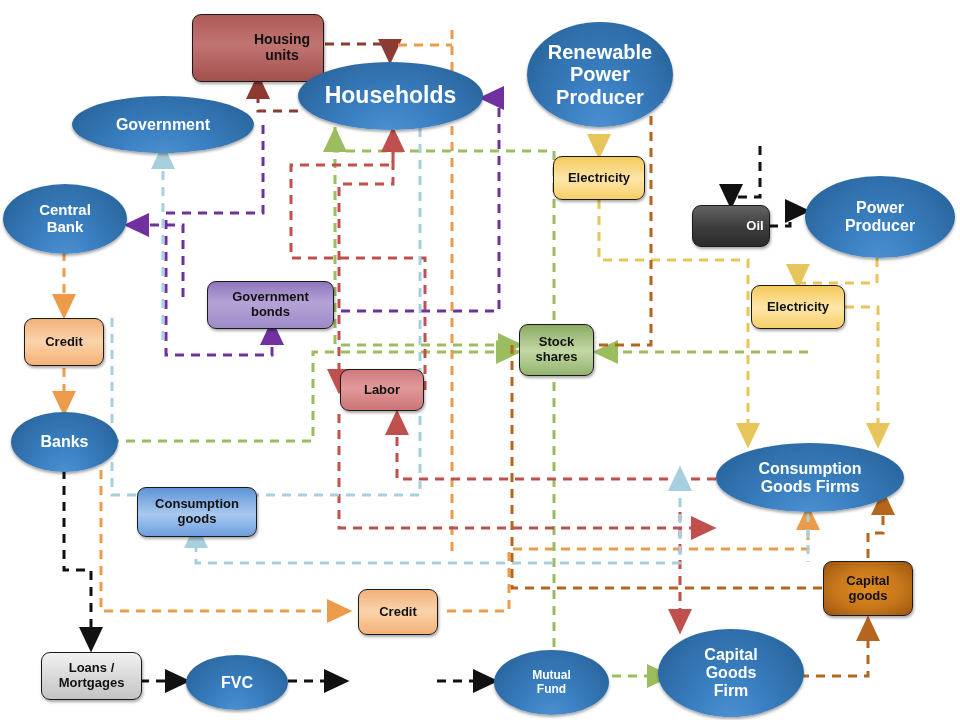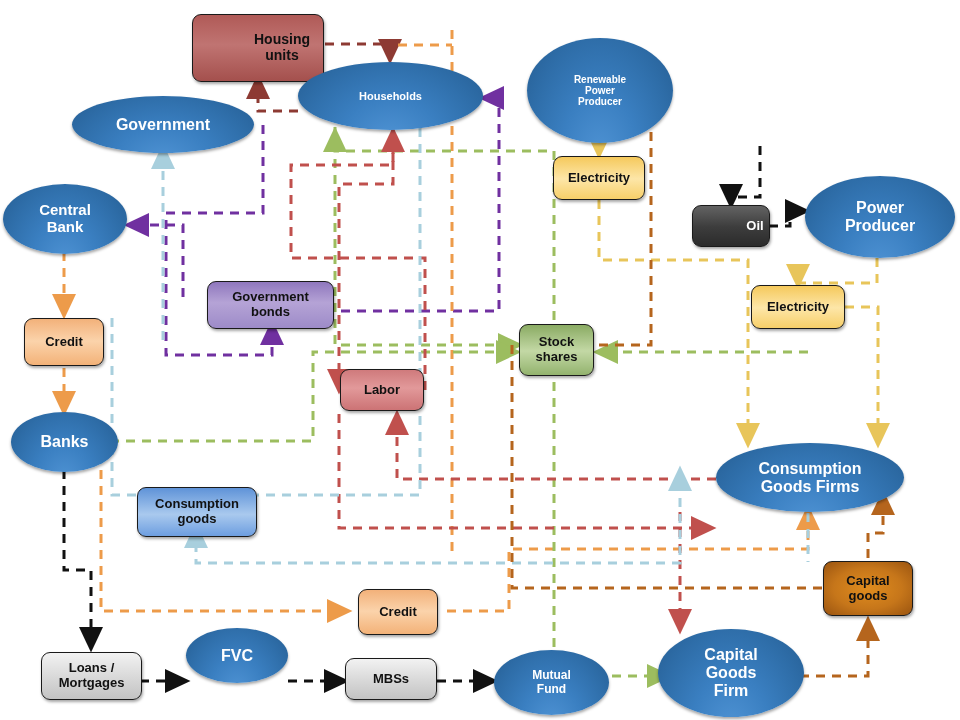--- a/index.html
+++ b/index.html
@@ -115,29 +115,29 @@
     <path class="e br" d="M800,676 L868,676 L868,620" marker-end="url(#a-brown)"></path>
     <path class="e br" d="M868,558 L868,533 L883,533 L883,494" marker-end="url(#a-brown)"></path>
     <path class="e br" d="M822,588 L512,588 L512,345 L651,345 L651,82" marker-end="url(#a-brown)"></path>
 
   </svg>
 
   <div class="node rect r-housing" style="left:192px;top:14px;width:132px;height:68px;font-size:14px;padding-left:48px;">
     <span>Housing units</span>
   </div>
 
-  <div class="node ellipse" style="left:298px;top:62px;width:185px;height:68px;font-size:11px;">
+  <div class="node ellipse" style="left:298px;top:62px;width:185px;height:68px;font-size:23px;">
     <span>Households</span>
   </div>
 
   <div class="node ellipse" style="left:72px;top:96px;width:182px;height:57px;font-size:16px;">
     <span>Government</span>
   </div>
 
-  <div class="node ellipse" style="left:527px;top:38px;width:146px;height:105px;font-size:10px;white-space:pre-line;">
+  <div class="node ellipse" style="left:527px;top:22px;width:146px;height:105px;font-size:20px;white-space:pre-line;">
     <span>Renewable
 Power
 Producer</span>
   </div>
 
 
   <div class="node ellipse" style="left:805px;top:176px;width:150px;height:82px;font-size:16px;white-space:pre-line;">
     <span>Power
 Producer</span>
   </div>
@@ -155,21 +155,21 @@
     <span>Consumption
 Goods Firms</span>
   </div>
 
   <div class="node ellipse" style="left:658px;top:629px;width:146px;height:88px;font-size:16px;white-space:pre-line;">
     <span>Capital
 Goods
 Firm</span>
   </div>
 
-  <div class="node ellipse" style="left:186px;top:628px;width:102px;height:55px;font-size:16px;">
+  <div class="node ellipse" style="left:186px;top:655px;width:102px;height:55px;font-size:16px;">
     <span>FVC</span>
   </div>
 
   <div class="node ellipse" style="left:494px;top:650px;width:115px;height:65px;font-size:12px;white-space:pre-line;">
     <span>Mutual
 Fund</span>
   </div>
 
   <div class="node rect r-elec" style="left:553px;top:156px;width:92px;height:44px;font-size:13px;">
     <span>Electricity</span>
@@ -213,17 +213,14 @@
   <div class="node rect r-capgoods" style="left:823px;top:561px;width:90px;height:55px;font-size:13px;white-space:pre-line;">
     <span>Capital
 goods</span>
   </div>
 
   <div class="node rect r-grey" style="left:41px;top:652px;width:101px;height:48px;font-size:13px;white-space:pre-line;">
     <span>Loans /
 Mortgages</span>
   </div>
 
-  <div class="node rect r-grey" style="left:345px;top:658px;width:92px;height:42px;font-size:13px;">
-    <span>MBSs</span>
-  </div>
 
 </div>
 
 </body></html>

